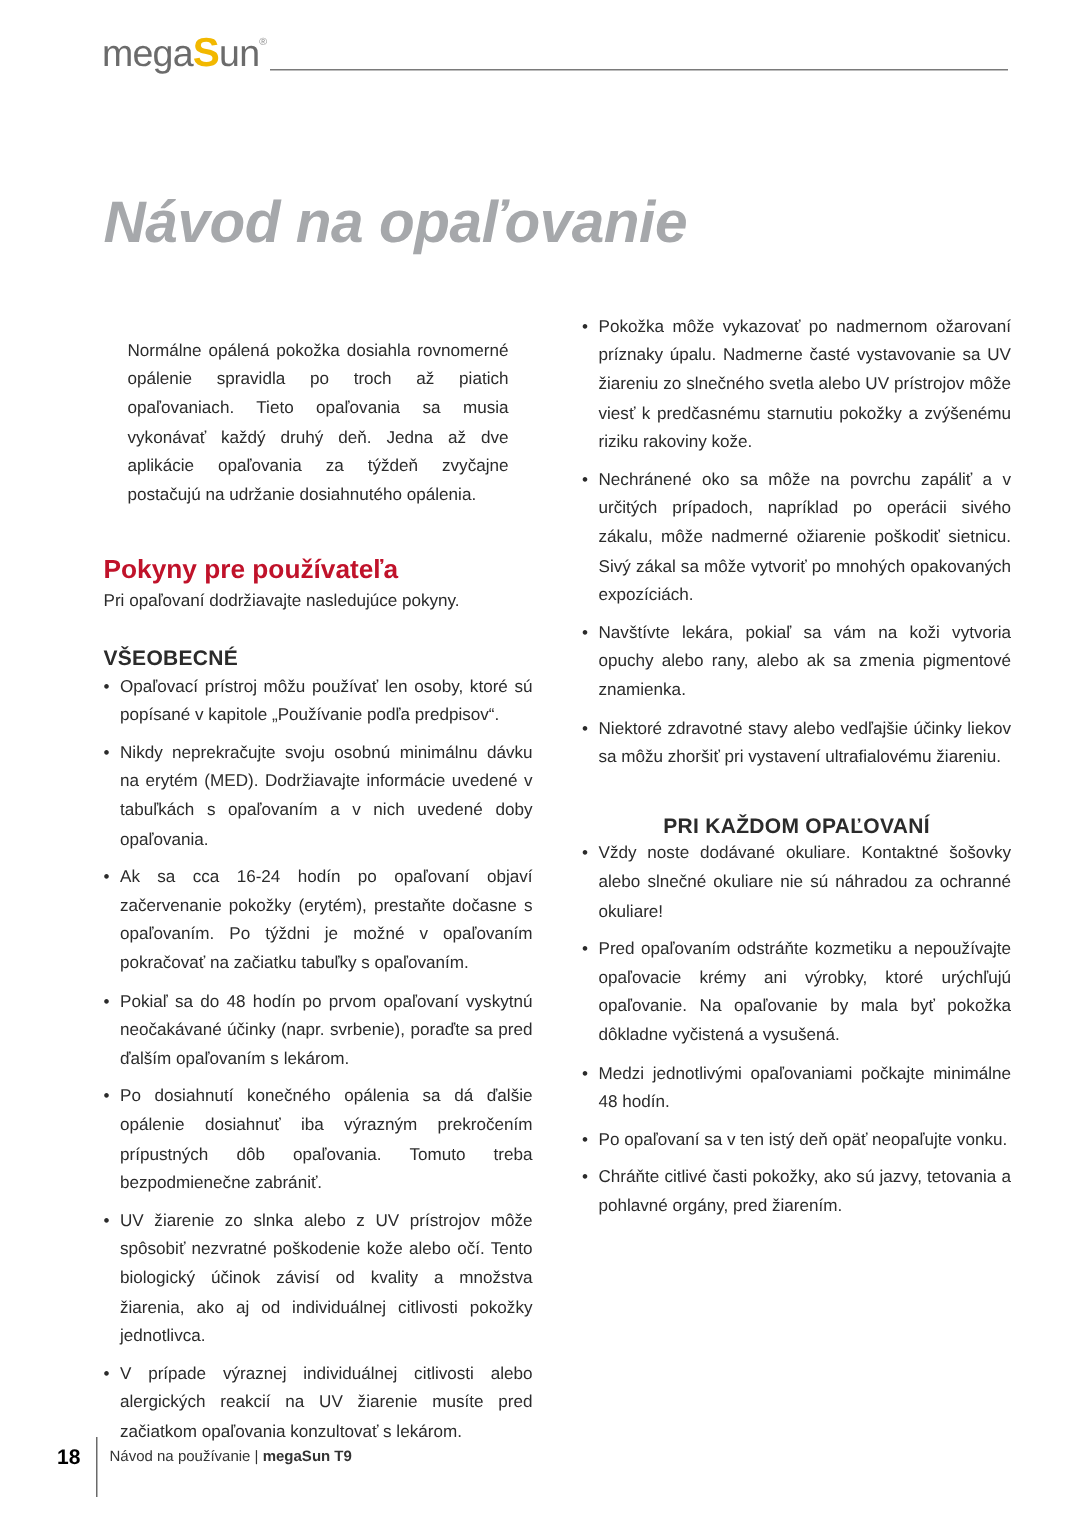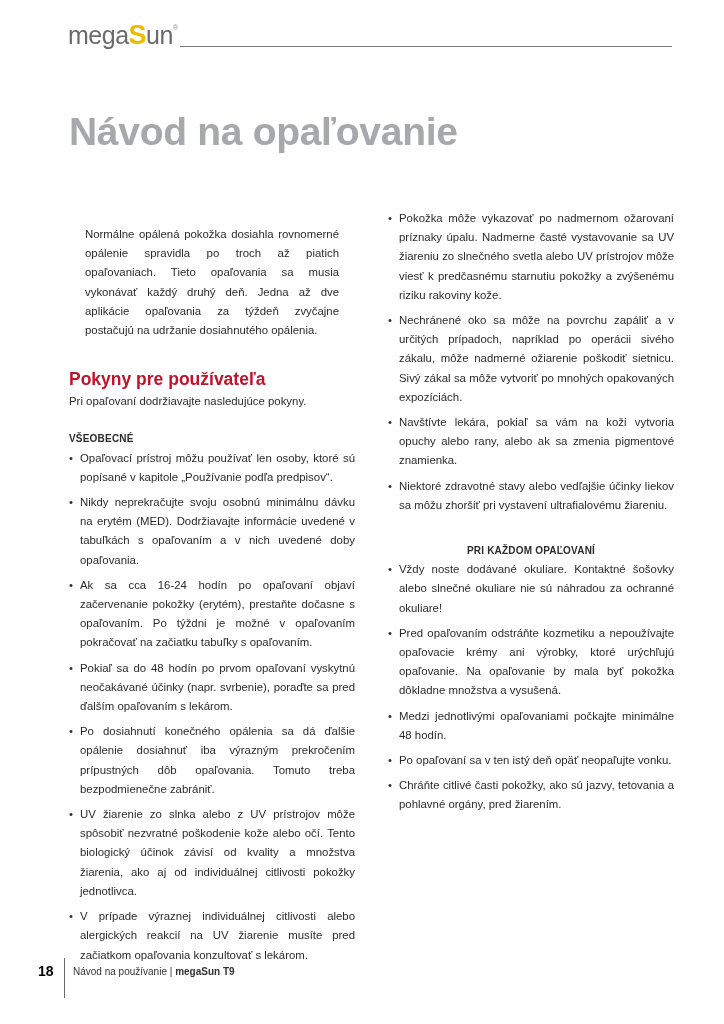--- a/index.html
+++ b/index.html
@@ -11,32 +11,32 @@
     position: absolute; left: 68px; top: 20px;
     font-family: "Liberation Sans", sans-serif; font-size: 25px; font-weight: normal;
     color: #6b6b6b; letter-spacing: -0.5px; line-height: 30px;
   }
   .logo .s { color: #f2b800; font-weight: bold; font-size: 27px; }
   .logo .reg { font-size: 7px; position: relative; top: -14px; color: #8a8a8a; }
   .header-rule {
     position: absolute; left: 180px; top: 46px; width: 492px; height: 1px; background: #7a7a7a;
   }
   .page-title {
-    position: absolute; left: 69px; top: 110px; margin: 0;
-    font-size: 39px; font-weight: bold; color: #a6a8ab; letter-spacing: -0.3px;
+    position: absolute; left: 69px; top: 127px; margin: 0;
+    font-size: 39px; font-weight: bold; color: #a6a8ab; letter-spacing: -0.3px; font-style: italic;
   }
   .col { position: absolute; top: 209px; width: 286px; font-size: 11.4px; line-height: 19.2px; }
   .col-left { left: 69px; }
   .col-right { left: 388px; }
   p.intro { margin: 16px; text-align: justify; }
   .section-heading {
     color: #c0122a; font-weight: bold; font-size: 17.5px; margin: 28px 0 2px 0; line-height: 22px;
   }
   .section-lead { margin: 0; }
-  .subheading { font-weight: bold; font-size: 10px; margin: 18px 0 0 0; letter-spacing: 0.2px; }
+  .subheading { font-weight: bold; font-size: 14px; margin: 18px 0 0 0; letter-spacing: 0.2px; }
   ul.bullets { list-style: none; margin: 0; padding: 0; }
   ul.bullets li {
     position: relative; padding-left: 11px; text-align: justify; margin-bottom: 6px;
   }
   ul.bullets li .dot { position: absolute; left: 0; top: 0; }
   .col-right .subheading { margin-top: 18px; text-align: center; }
   .footer-num {
     position: absolute; left: 38px; top: 963px; font-size: 14px; font-weight: bold; color: #000000;
   }
   .footer-rule { position: absolute; left: 64px; top: 958px; width: 1px; height: 40px; background: #6a6a6a; }
@@ -72,21 +72,21 @@
 <div class="col col-right">
   <ul class="bullets">
     <li><span class="dot">•</span><span>Pokožka môže vykazovať po nadmernom ožarovaní príznaky úpalu. Nadmerne časté vystavovanie sa UV žiareniu zo slnečného svetla alebo UV prístrojov môže viesť k predčasnému starnutiu pokožky a zvýšenému riziku rakoviny kože.</span></li>
     <li><span class="dot">•</span><span>Nechránené oko sa môže na povrchu zapáliť a v určitých prípadoch, napríklad po operácii sivého zákalu, môže nadmerné ožiarenie poškodiť sietnicu. Sivý zákal sa môže vytvoriť po mnohých opakovaných expozíciách.</span></li>
     <li><span class="dot">•</span><span>Navštívte lekára, pokiaľ sa vám na koži vytvoria opuchy alebo rany, alebo ak sa zmenia pigmentové znamienka.</span></li>
     <li><span class="dot">•</span><span>Niektoré zdravotné stavy alebo vedľajšie účinky liekov sa môžu zhoršiť pri vystavení ultrafialovému žiareniu.</span></li>
   </ul>
   <div class="subheading" style="margin-top:26px;">PRI KAŽDOM OPAĽOVANÍ</div>
   <ul class="bullets">
     <li><span class="dot">•</span><span>Vždy noste dodávané okuliare. Kontaktné šošovky alebo slnečné okuliare nie sú náhradou za ochranné okuliare!</span></li>
-    <li><span class="dot">•</span><span>Pred opaľovaním odstráňte kozmetiku a nepoužívajte opaľovacie krémy ani výrobky, ktoré urýchľujú opaľovanie. Na opaľovanie by mala byť pokožka dôkladne množstva a vysušená.</span></li>
+    <li><span class="dot">•</span><span>Pred opaľovaním odstráňte kozmetiku a nepoužívajte opaľovacie krémy ani výrobky, ktoré urýchľujú opaľovanie. Na opaľovanie by mala byť pokožka dôkladne vyčistená a vysušená.</span></li>
     <li><span class="dot">•</span><span>Medzi jednotlivými opaľovaniami počkajte minimálne 48 hodín.</span></li>
     <li><span class="dot">•</span><span>Po opaľovaní sa v ten istý deň opäť neopaľujte vonku.</span></li>
     <li><span class="dot">•</span><span>Chráňte citlivé časti pokožky, ako sú jazvy, tetovania a pohlavné orgány, pred žiarením.</span></li>
   </ul>
 </div>
 
 <div class="footer-num">18</div>
 <div class="footer-rule"></div>
 <div class="footer-text">
   <span>Návod na používanie</span><span> | </span><b>megaSun T9</b>

